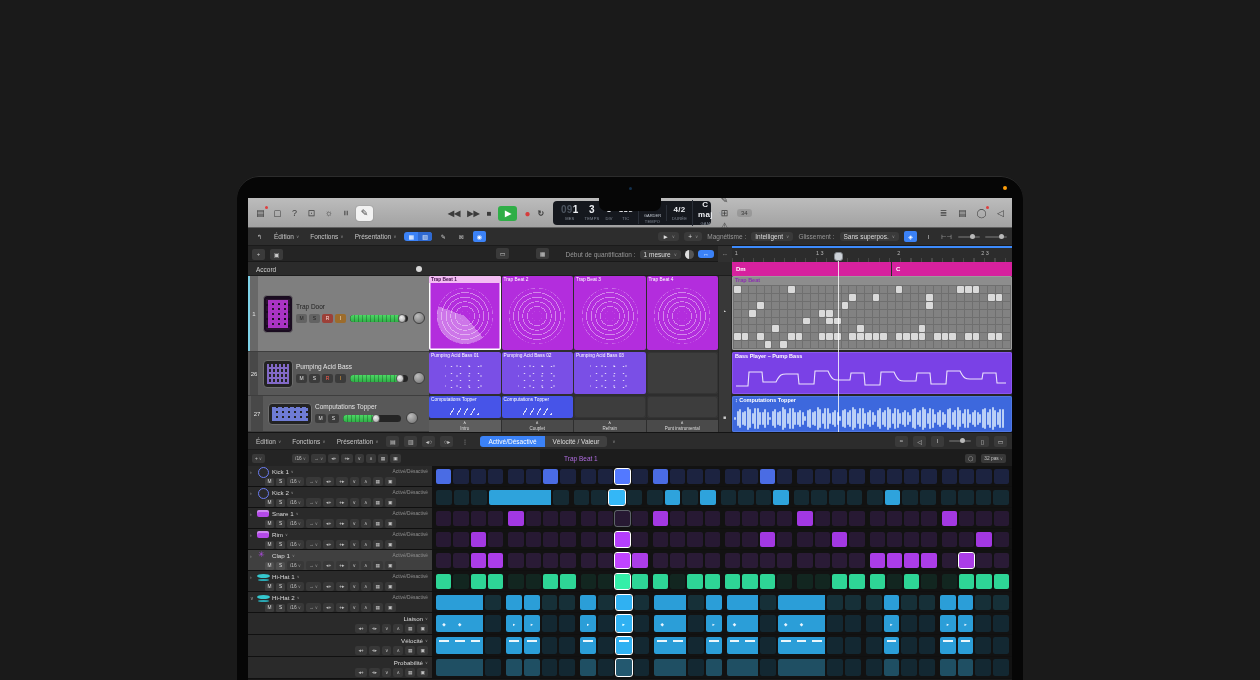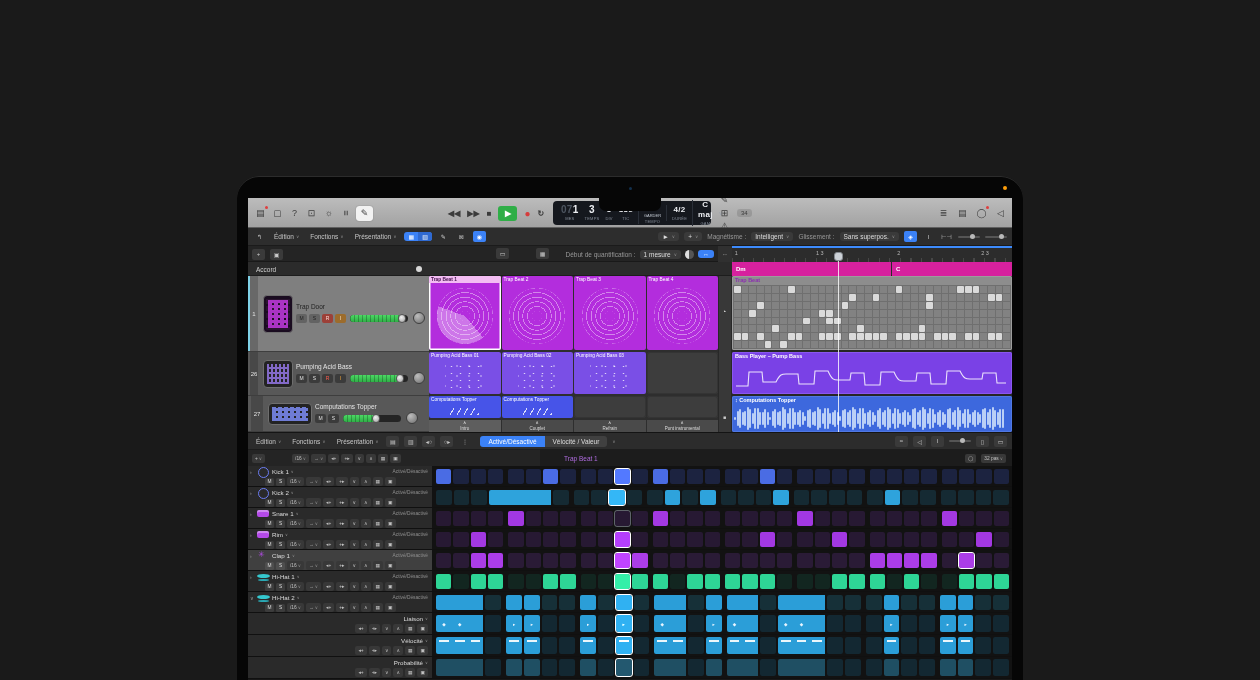--- a/index.html
+++ b/index.html
@@ -218,21 +218,21 @@
       <div class="transport">
         <span>◀◀</span>
         <span>▶▶</span>
         <span>■</span>
         <span class="playb">▶</span>
         <span class="recb">●</span>
         <span>↻</span>
       </div>
       <div class="lcd">
         <div class="lgrp">
-            <div class="lval"><span class="dim">07</span><span>1</span></div>
+            <div class="lval"><span class="dim">09</span><span>1</span></div>
             <div class="llab">MES</div>
           </div>
         <div class="lgrp">
             <div class="lval">3</div>
             <div class="llab">TEMPS</div>
           </div>
         <div class="lgrp">
             <div class="lval small">3</div>
             <div class="llab">DIV</div>
           </div>

